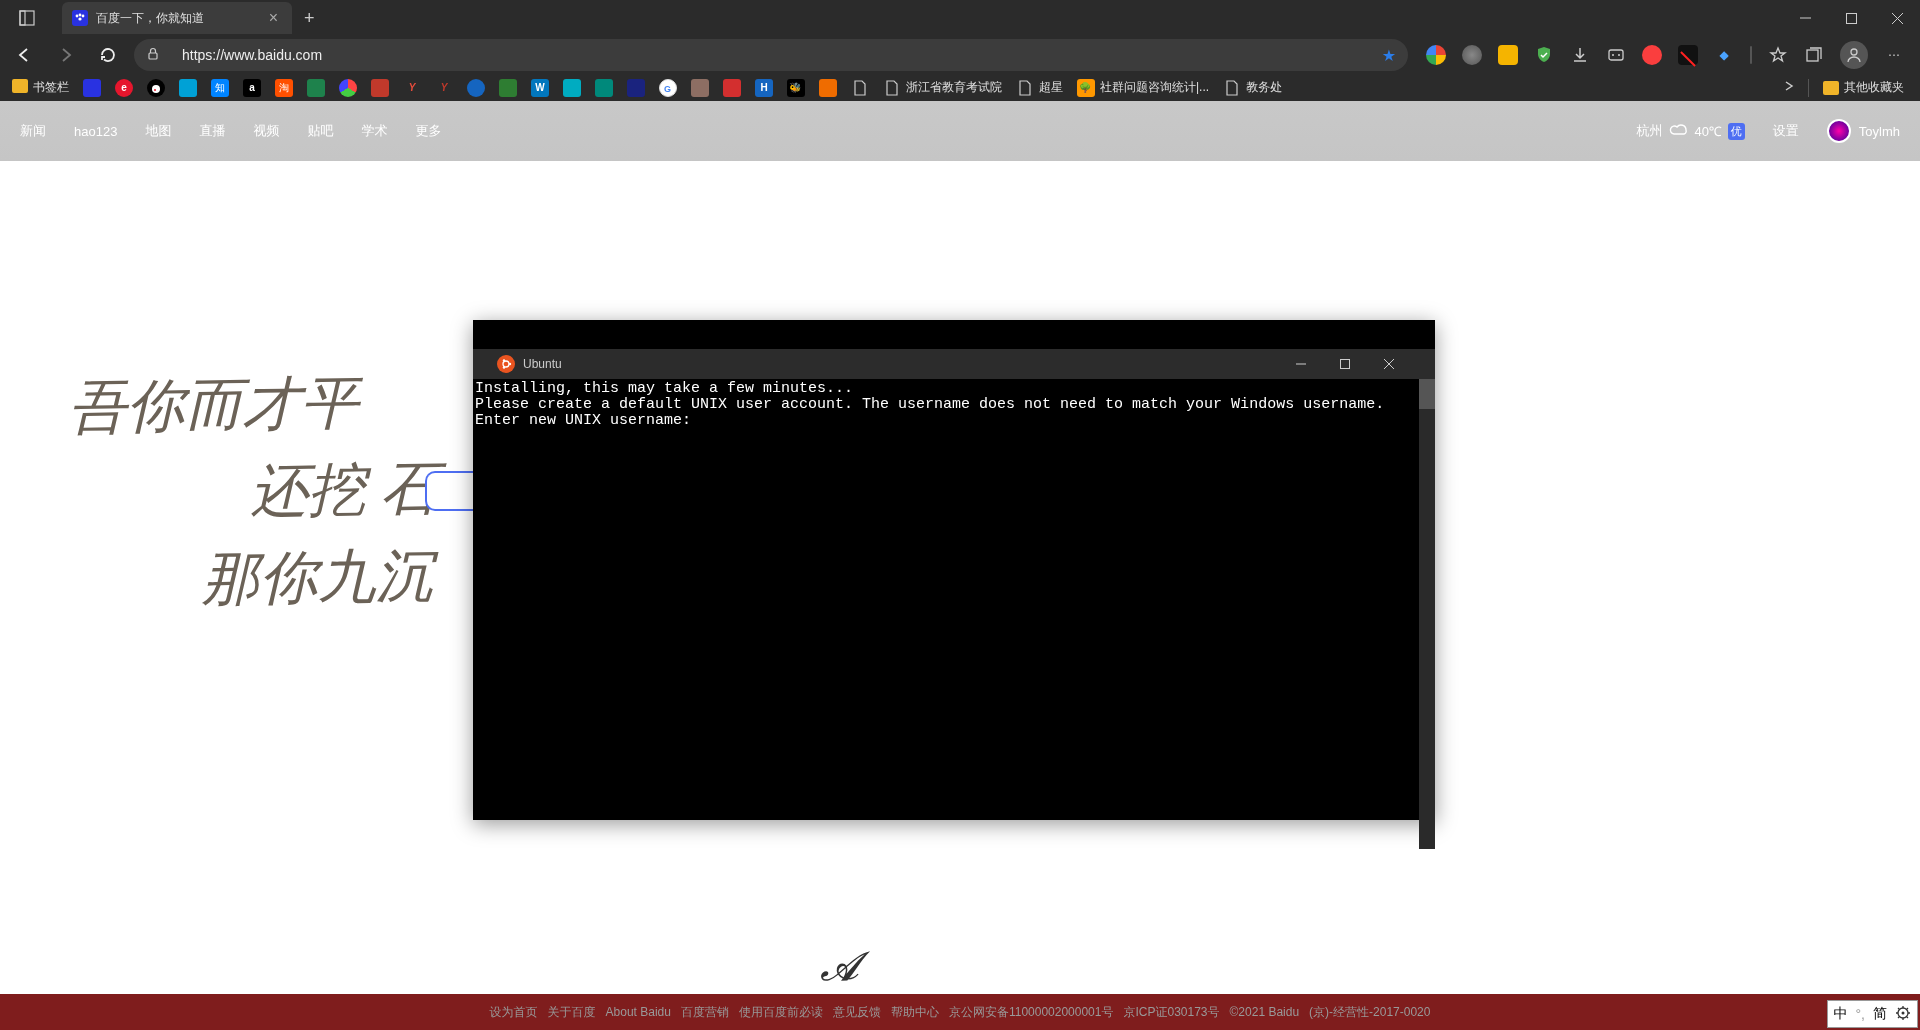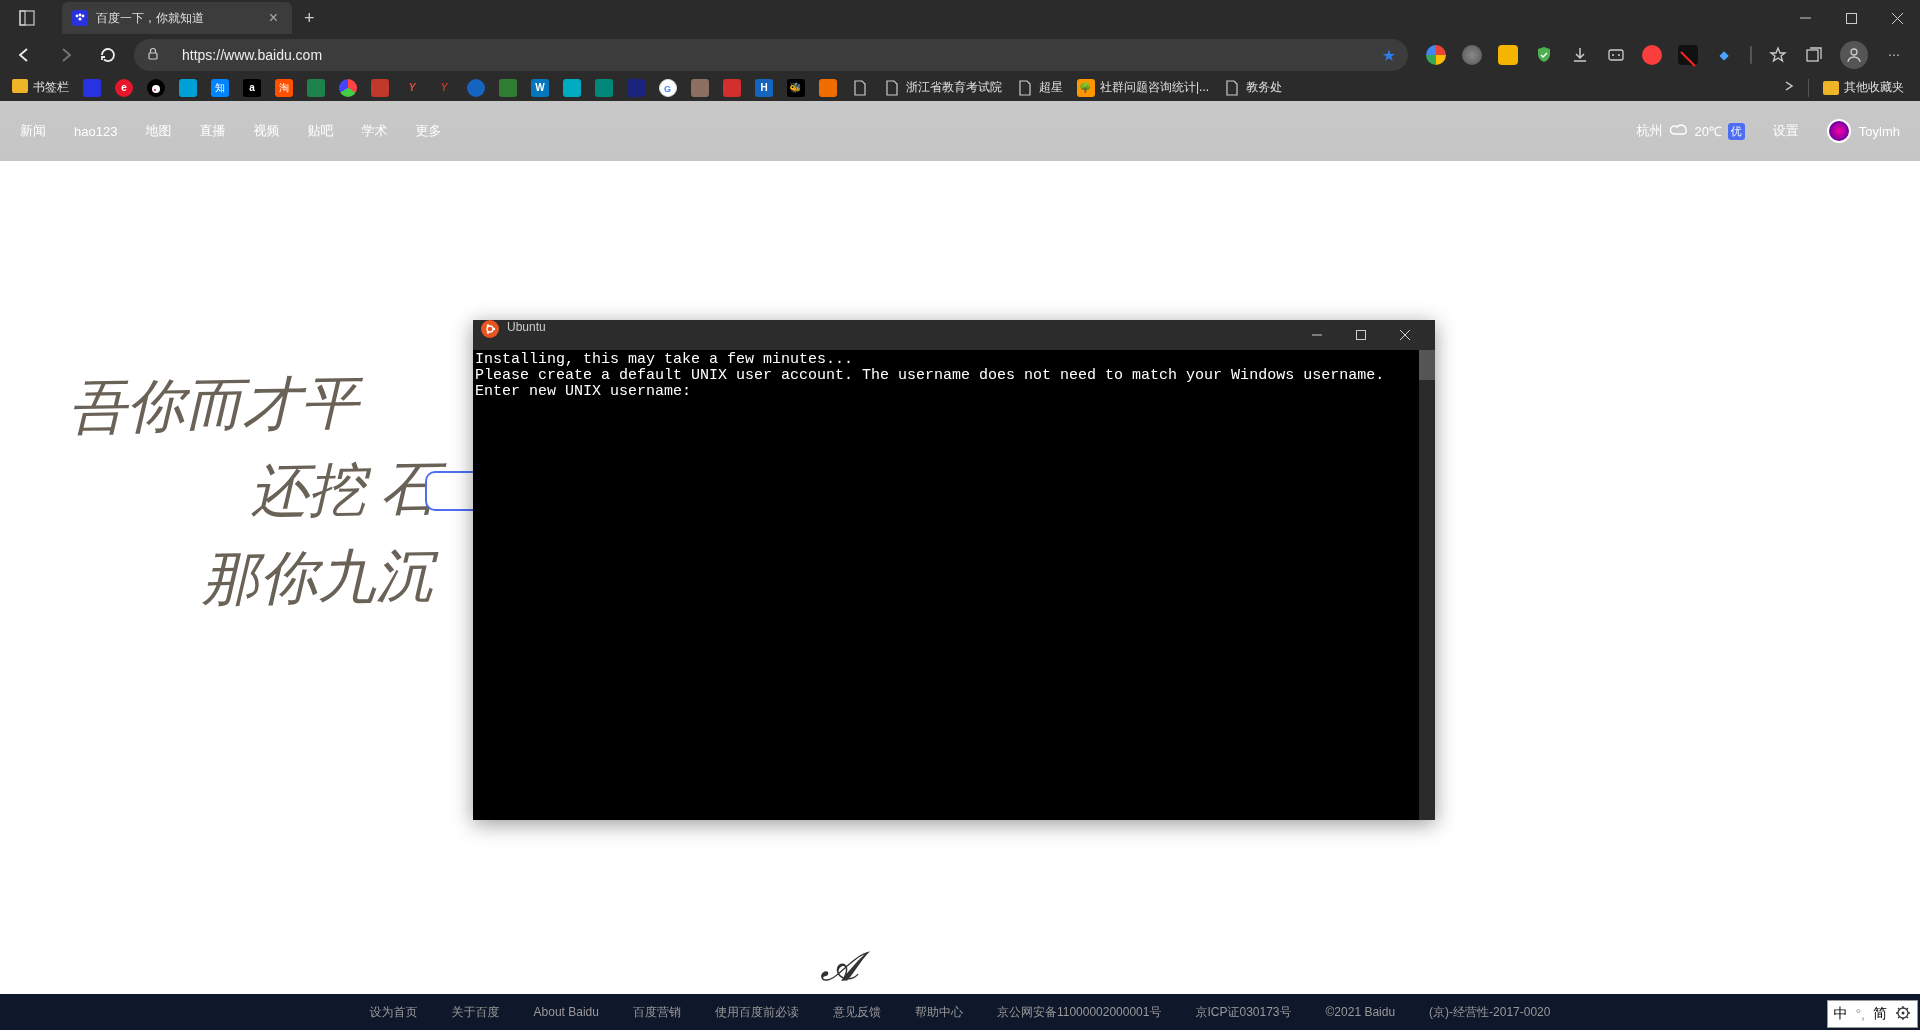--- a/index.html
+++ b/index.html
@@ -43,25 +43,25 @@
   .yu-badge { background:#4e6ef2; color:#fff; font-size:11px; padding:1px 3px; border-radius:3px; }
   .baidu-top .user { display: flex; align-items: center; gap: 8px; }
   .user-av { width: 24px; height: 24px; border-radius: 50%; background: radial-gradient(circle,#f0a,#309); border: 2px solid #fff; }
   
   .handwriting { position: absolute; left: 70px; top: 260px; font-family: "Brush Script MT", cursive; color: #6b6257; font-size: 58px; line-height: 1.5; font-style: italic; transform: rotate(-1deg); }
   .handwriting div:nth-child(2){ margin-left:180px; }
   .handwriting div:nth-child(3){ margin-left:130px; }
   
   .search-fragment { position: absolute; left: 425px; top: 370px; width: 60px; height: 40px; border: 2px solid #4e6ef2; border-radius: 10px 0 0 10px; border-right:none; background:#fff; }
   
-  .baidu-footer { position: absolute; bottom: 0; left:0; right:0; height: 36px; display:flex; align-items:center; justify-content:center; gap: 34px; font-size: 12px; color: #999; background:#0f172a; }
+  .baidu-footer { position: absolute; bottom: 0; left:0; right:0; height: 36px; display:flex; align-items:center; justify-content:center; gap: 10px; font-size: 12px; color: #999; background:#7f1d1d; }
   
   
   .terminal { position: absolute; left: 473px; top: 219px; width: 962px; height: 500px; background: #000; box-shadow: 0 4px 20px rgba(0,0,0,0.4); }
-  .term-titlebar { height: 30px; background: #2c2c2c; display: flex; padding: 0 8px; }
+  .term-titlebar { height: 30px; background: #2c2c2c; display: flex; align-items: center; padding: 0 24px; margin-top: 29px; }
   .ubuntu-icon { width: 18px; height: 18px; background: #e95420; border-radius: 50%; display:flex; align-items:center; justify-content:center; color:#fff; font-size:10px; }
   .term-title { color: #ccc; font-size: 12px; margin-left: 8px; }
   .term-ctrls { margin-left: auto; display: flex; }
   .term-btn { width: 44px; height: 30px; display:flex; align-items:center; justify-content:center; color:#ccc; font-size:12px; }
   .term-body { padding: 2px 2px; font-family: "Consolas","Courier New",monospace; color: #fff; font-size: 15px; line-height: 1.05; white-space: pre; letter-spacing: 0; position:relative; height: calc(100% - 30px); }
   .term-scrollbar { position:absolute; right:0; top:0; bottom:0; width:16px; background:#2a2a2a; }
   .term-thumb { position:absolute; right:0; top:0; width:16px; height:30px; background:#555; }
   
   
   .ime { position: absolute; right: 2px; bottom: 2px; height: 28px; border: 1px solid #999; background: #fff; display: flex; align-items: center; padding: 0 6px; gap: 8px; font-size: 14px; }
@@ -329,21 +329,21 @@
     <span>视频</span>
     <span>贴吧</span>
     <span>学术</span>
     <span>更多</span>
     <div class="spacer"></div>
     <div class="weather">
       <span>杭州</span>
       <span><svg width="20" height="16" viewBox="0 0 20 16">
             <path d="M6 12a4 4 0 1 1 3-7 5 5 0 0 1 9 3 3 3 0 0 1-2 4z" fill="none" stroke="#fff" stroke-width="1.4"></path>
           </svg></span>
-      <span>20℃</span>
+      <span>40℃</span>
       <span class="yu-badge">优</span>
     </div>
     <span>设置</span>
     <div class="user">
       <div class="user-av"></div>
       <span>Toylmh</span>
     </div>
   </div>
 
   <div class="handwriting">

